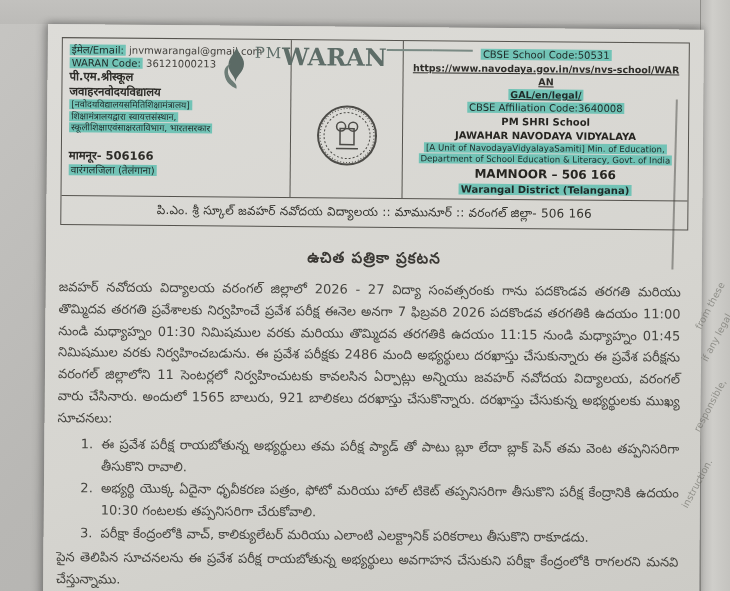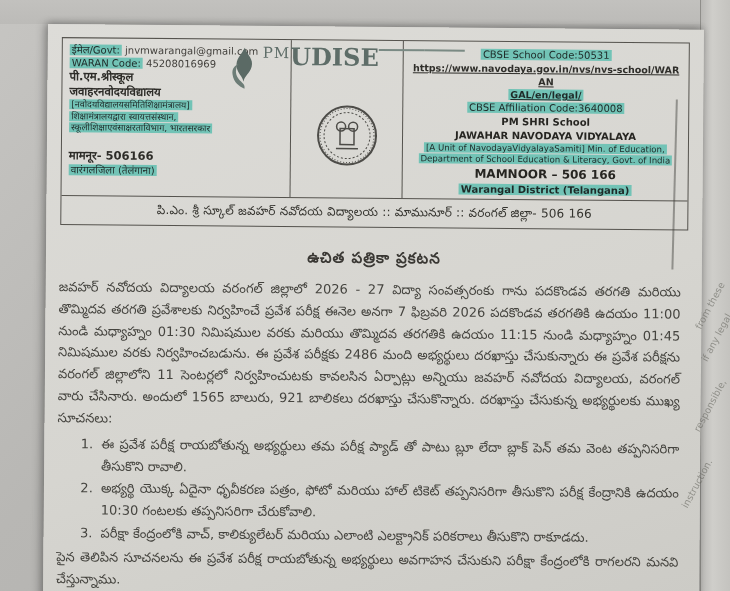--- a/index.html
+++ b/index.html
@@ -72,42 +72,42 @@
 <body>
 
 <div class="topband"></div>
 <div class="second-sheet"></div>
 
 <div class="paper">
 
   <div class="lh-box">
 
     <div class="lh-left">
-      <div><span class="hl">ईमेल/Govt:</span> <span>jnvmwarangal@gmail.com</span></div>
-      <div><span class="hl">WARAN Code:</span> <span>45208016969</span></div>
+      <div><span class="hl">ईमेल/Email:</span> <span>jnvmwarangal@gmail.com</span></div>
+      <div><span class="hl">WARAN Code:</span> <span>36121000213</span></div>
       <div class="bold-line">पी.एम.श्रीस्कूल</div>
       <div class="bold-line">जवाहरनवोदयविद्यालय</div>
       <div class="small-line"><span class="hl">[नवोदयविद्यालयसमितिशिक्षामंत्रालय]</span></div>
       <div class="small-line"><span class="hl">शिक्षामंत्रालयद्वारा स्वायत्तसंस्थान,</span></div>
       <div class="small-line"><span class="hl">स्कूलीशिक्षाएवंसाक्षरताविभाग, भारतसरकार</span></div>
       <div class="bold-line addr-gap">मामनूर- 506166</div>
       <div><span class="hl">वारंगलजिला (तेलंगाना)</span></div>
     </div>
 
     <div class="lh-center">
       <div class="pmshri">
         <span>
           <svg width="30" height="44" viewBox="0 0 30 44">
             <path d="M15 2 C11 10 6 13 7 21 C8 28 13 30 14 36 C15 30 20 28 22 21 C24 13 18 10 15 2 Z" fill="#5b6a65"></path>
             <path d="M9 18 C6 22 5 28 9 33 C12 37 16 38 15 43 C10 41 4 37 3 29 C2 23 5 20 9 18 Z" fill="#6d7d77"></path>
           </svg>
         </span>
         <span class="pmshri-text">
           <span class="t1">PM</span>
-          <span class="t2">UDISE</span>
+          <span class="t2">WARAN</span>
           <span class="tagline"></span>
           <span class="tagline"></span>
         </span>
       </div>
       <div class="seal">
         <svg width="62" height="62" viewBox="0 0 62 62">
           <circle cx="31" cy="31" r="29" fill="none" stroke="#4d4c48" stroke-width="2"></circle>
           <circle cx="31" cy="31" r="23" fill="none" stroke="#4d4c48" stroke-width="1" stroke-dasharray="2 2"></circle>
           <circle cx="31" cy="31" r="27" fill="none" stroke="#4d4c48" stroke-width="1" stroke-dasharray="1 2"></circle>
           <rect x="24" y="24" width="14" height="16" fill="none" stroke="#4d4c48" stroke-width="1.5"></rect>

